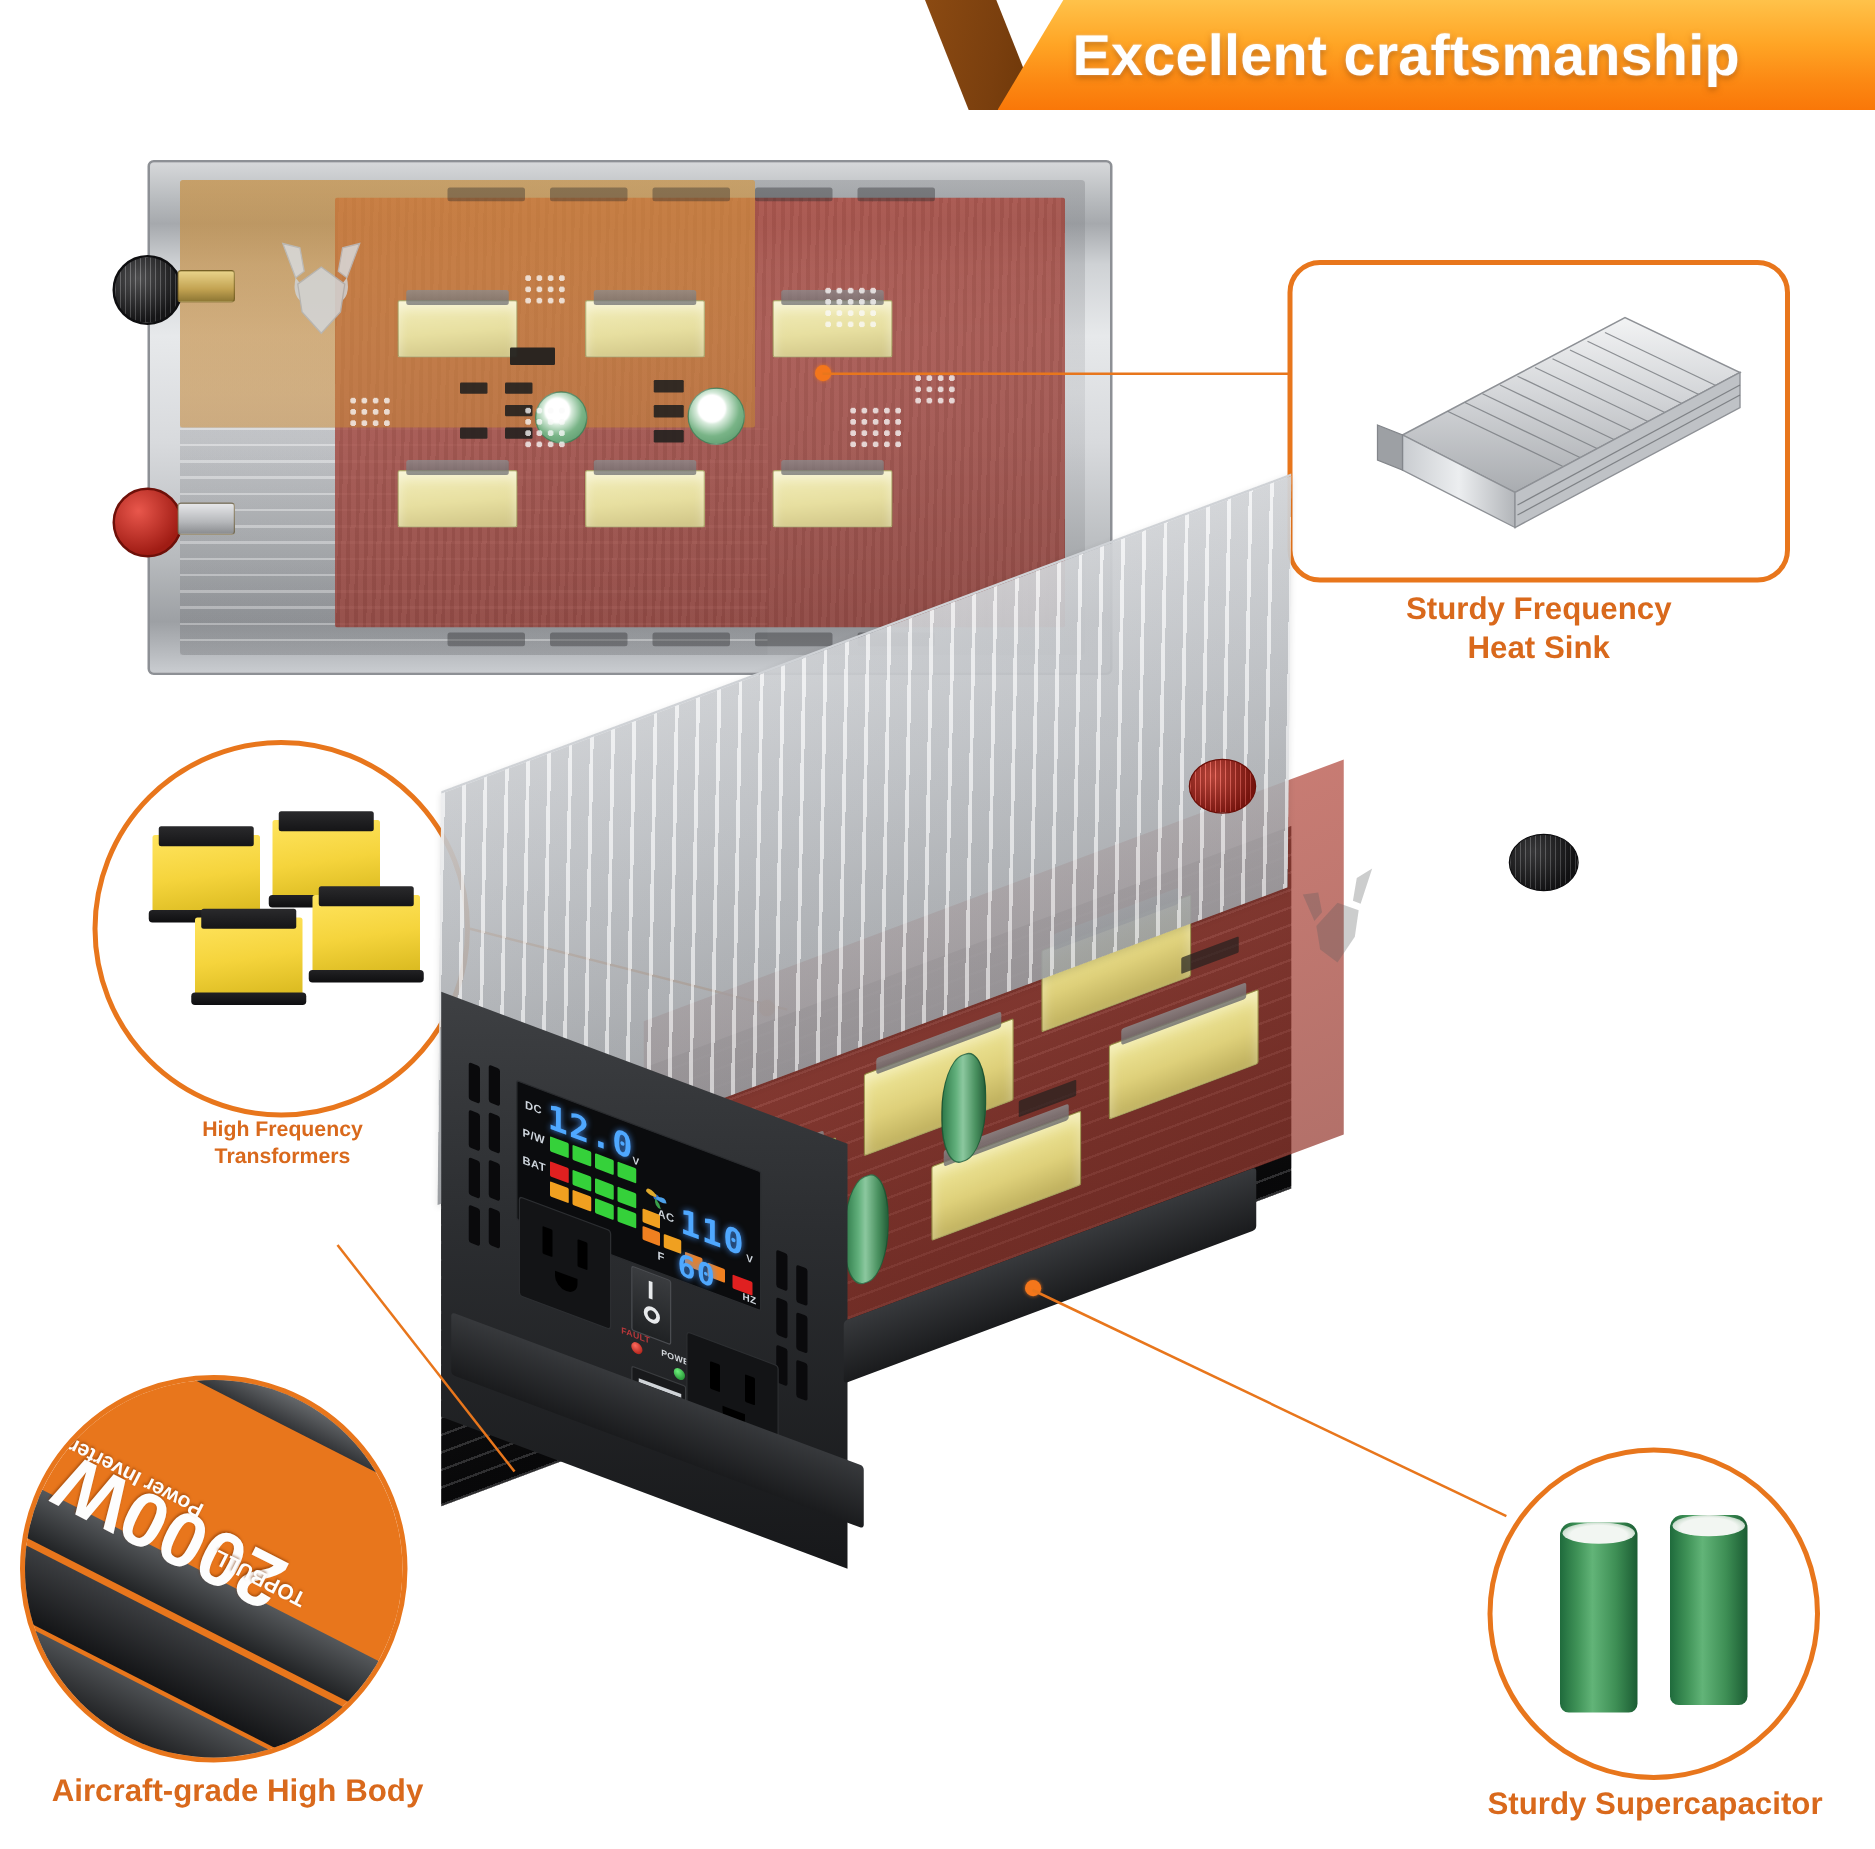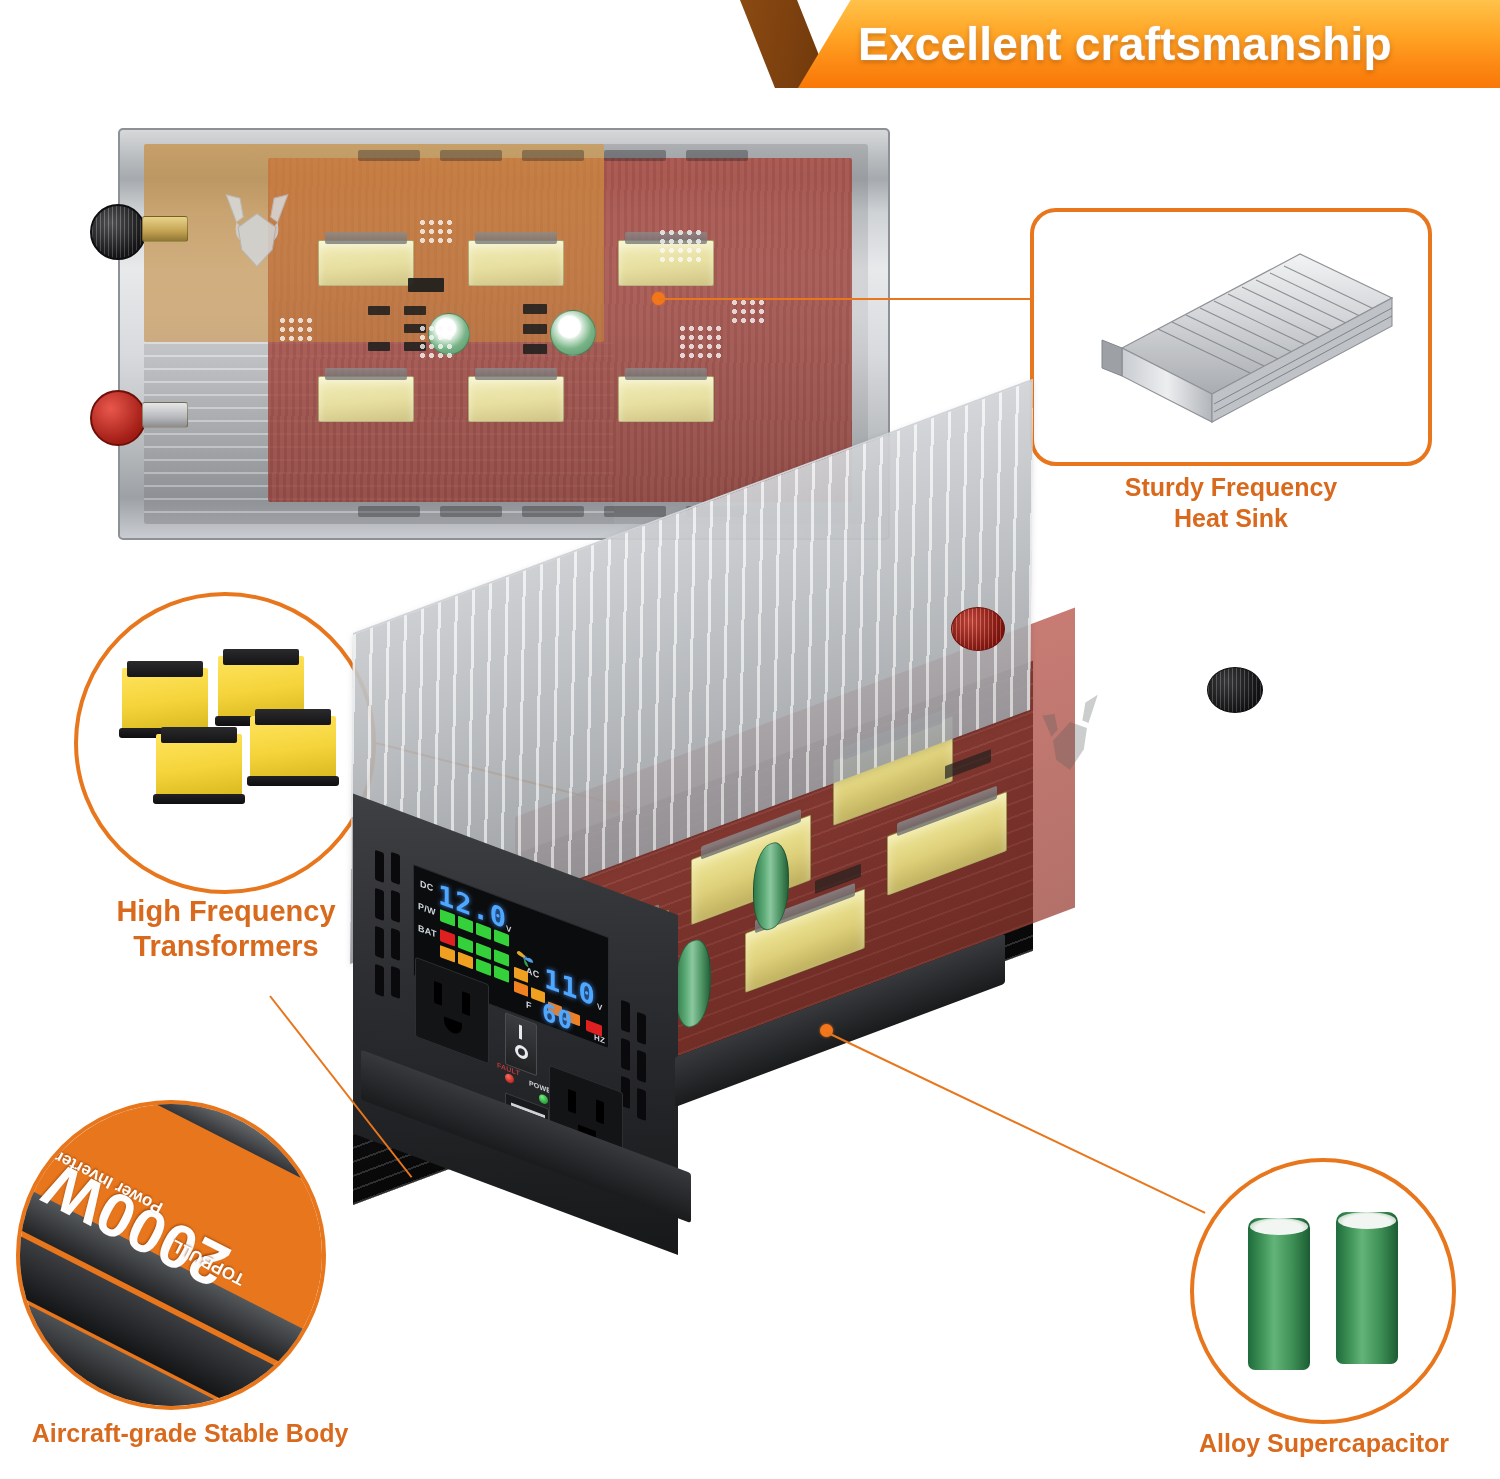--- a/index.html
+++ b/index.html
@@ -336,21 +336,21 @@
       <div class="yel"></div>
         <div class="top"></div>
         <div class="base"></div>
     </div>
     <div class="tfm" style="left:172px;top:120px;width:86px;height:62px;">
       <div class="yel"></div>
         <div class="top"></div>
         <div class="base"></div>
     </div>
   </div>
-  <div class="clabel" style="left:56px;top:894px;width:340px;font-size:29px;">High Frequency
+  <div class="clabel" style="left:56px;top:894px;width:340px;font-size:17px;">High Frequency
 Transformers</div>
 
   <div class="lead" style="left:376px;top:742px;width:262px;transform:rotate(14.3deg);"></div>
   <div class="dot" style="left:607px;top:800px;"></div>
 
   <div class="inv">
 
     <div class="inv-body">
       <div class="inv-body-ribs"></div>
     </div>
@@ -504,25 +504,25 @@
            background:linear-gradient(180deg,#4e5154,#1c1d1f);transform:rotate(27deg);"></div>
 
       <div class="alloy-txt" style="left:18px;top:86px;font-size:62px;
            transform:rotate(207deg);">2000W</div>
       <div class="alloy-txt" style="left:30px;top:68px;font-size:17px;
            transform:rotate(207deg);">Power Inverter</div>
       <div class="alloy-txt" style="left:148px;top:148px;font-size:17px;
            transform:rotate(207deg);">TOPBULL</div>
     </div>
   </div>
-  <div class="clabel" style="left:0px;top:1418px;width:380px;font-size:25px;">Aircraft-grade Stable Body</div>
+  <div class="clabel" style="left:0px;top:1418px;width:380px;font-size:25px;">Aircraft-grade High Body</div>
 
   <div class="circ" style="left:1190px;top:1158px;width:266px;height:266px;">
     <div class="gcap" style="left:54px;top:56px;width:62px;height:152px;">
       <div class="rim"></div>
     </div>
     <div class="gcap" style="left:142px;top:50px;width:62px;height:152px;">
       <div class="rim"></div>
     </div>
   </div>
-  <div class="clabel" style="left:1148px;top:1428px;width:352px;font-size:25px;">Alloy Supercapacitor</div>
+  <div class="clabel" style="left:1148px;top:1428px;width:352px;font-size:25px;">Sturdy Supercapacitor</div>
 
 </div>
 
 </body></html>

